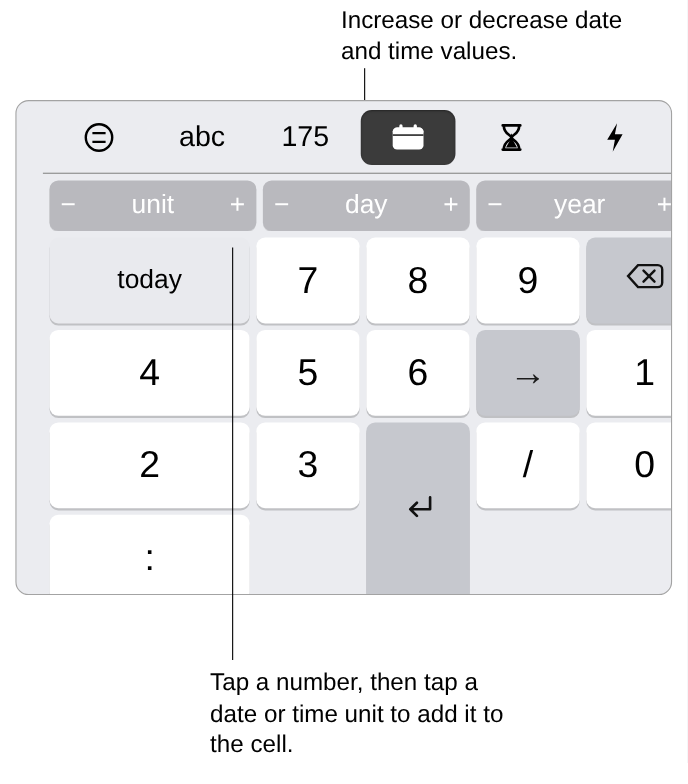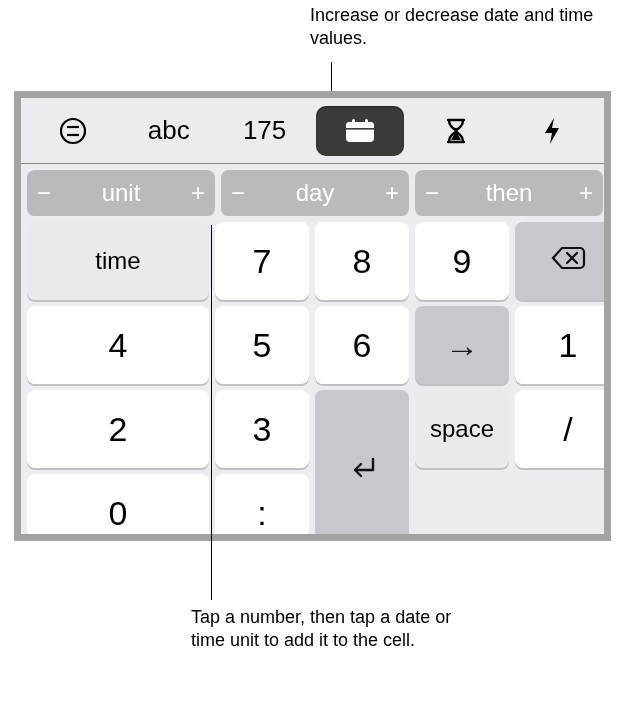--- a/index.html
+++ b/index.html
@@ -12,43 +12,44 @@
     color: #000;
     position: relative;
   }
 
   
   .callout-top {
     position: absolute;
     left: 310px;
     top: 4px;
     width: 290px;
-    font-size: 18px;
+    font-size: 22px;
     line-height: 1.3;
   }
   .callout-top-line {
     position: absolute;
     left: 331px;
     top: 62px;
     width: 1px;
     height: 29px;
     background: #000;
   }
 
   
   .kbd {
     position: absolute;
     left: 14px;
     top: 91px;
     width: 597px;
     height: 450px;
     background: #ebecf0;
-    border: 7px solid #a3a3a3;
-    border-radius: 0;
+    border: 1px solid #a3a3a3;
+    border-radius: 12px;
     overflow: hidden;
+    padding-left: 24px;
   }
 
   
   .toolbar {
     height: 66px;
     display: flex;
     align-items: center;
     gap: 0;
     border-bottom: 1px solid #888;
     padding: 0 4px;
@@ -147,21 +148,21 @@
     top: 570px;
     width: 1px;
     height: 30px;
     background: #000;
   }
   .callout-bot {
     position: absolute;
     left: 191px;
     top: 606px;
     width: 280px;
-    font-size: 18px;
+    font-size: 22px;
     line-height: 1.3;
   }
 </style>
 </head>
 <body>
 
 <div class="callout-top">Increase or decrease date and time values.</div>
 <div class="callout-top-line"></div>
 
 <div class="kbd">
@@ -216,32 +217,32 @@
       <span>unit</span>
       <span>+</span>
     </div>
     <div class="stepper">
       <span>−</span>
       <span>day</span>
       <span>+</span>
     </div>
     <div class="stepper">
       <span>−</span>
-      <span>then</span>
+      <span>year</span>
       <span>+</span>
     </div>
     <div class="stepper partial">
       <span>−</span>
     </div>
   </div>
 
   <div class="keys">
 
     <div class="key side">
-        <span>time</span>
+        <span>today</span>
       </div>
     <div class="key">
         <span class="num">7</span>
       </div>
     <div class="key">
         <span class="num">8</span>
       </div>
     <div class="key">
         <span class="num">9</span>
       </div>
@@ -277,23 +278,20 @@
         <span class="num">3</span>
       </div>
     <div class="key grey enter">
       <span>
         <svg width="34" height="28" viewBox="0 0 34 28">
             <path d="M28 5 v11 h-18 m0 0 l6 -6 m-6 6 l6 6" fill="none" stroke="#111" stroke-width="2.4" stroke-linecap="round" stroke-linejoin="round"></path>
           </svg>
       </span>
     </div>
 
-    <div class="key side">
-        <span>space</span>
-      </div>
     <div class="key">
         <span class="sym">/</span>
       </div>
     <div class="key">
         <span class="num">0</span>
       </div>
     <div class="key">
         <span class="sym">:</span>
       </div>
   </div>

